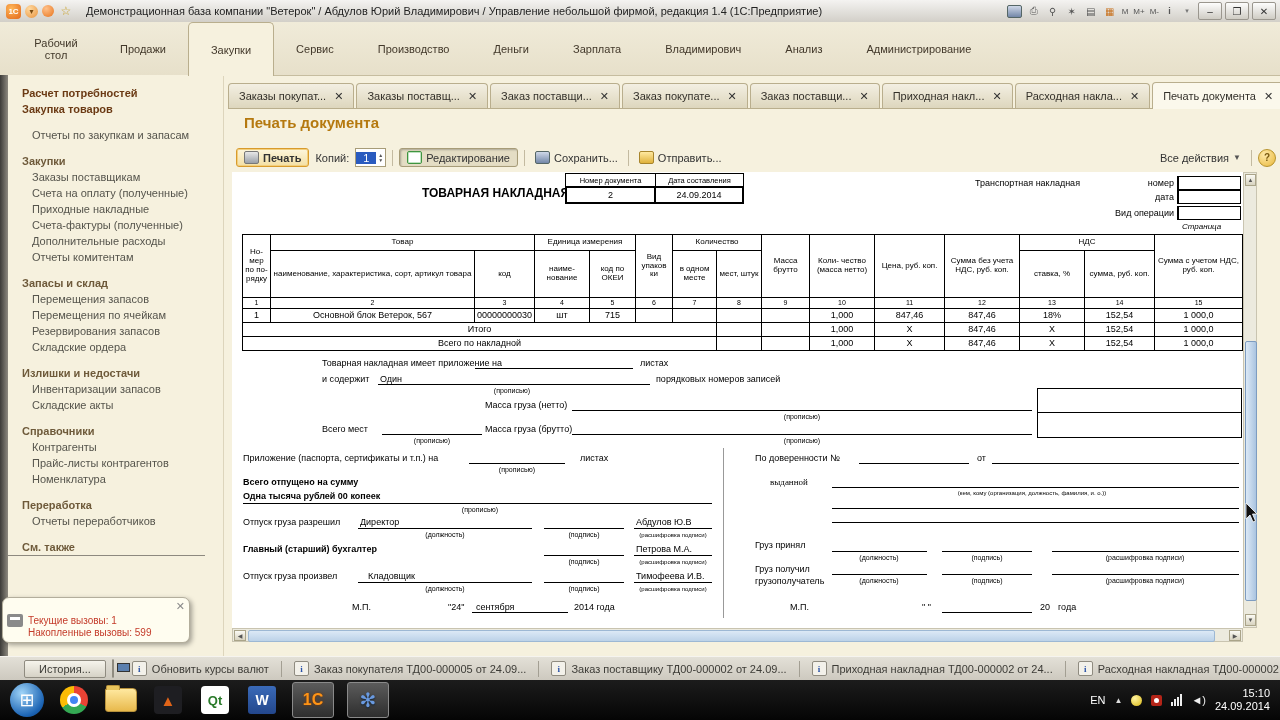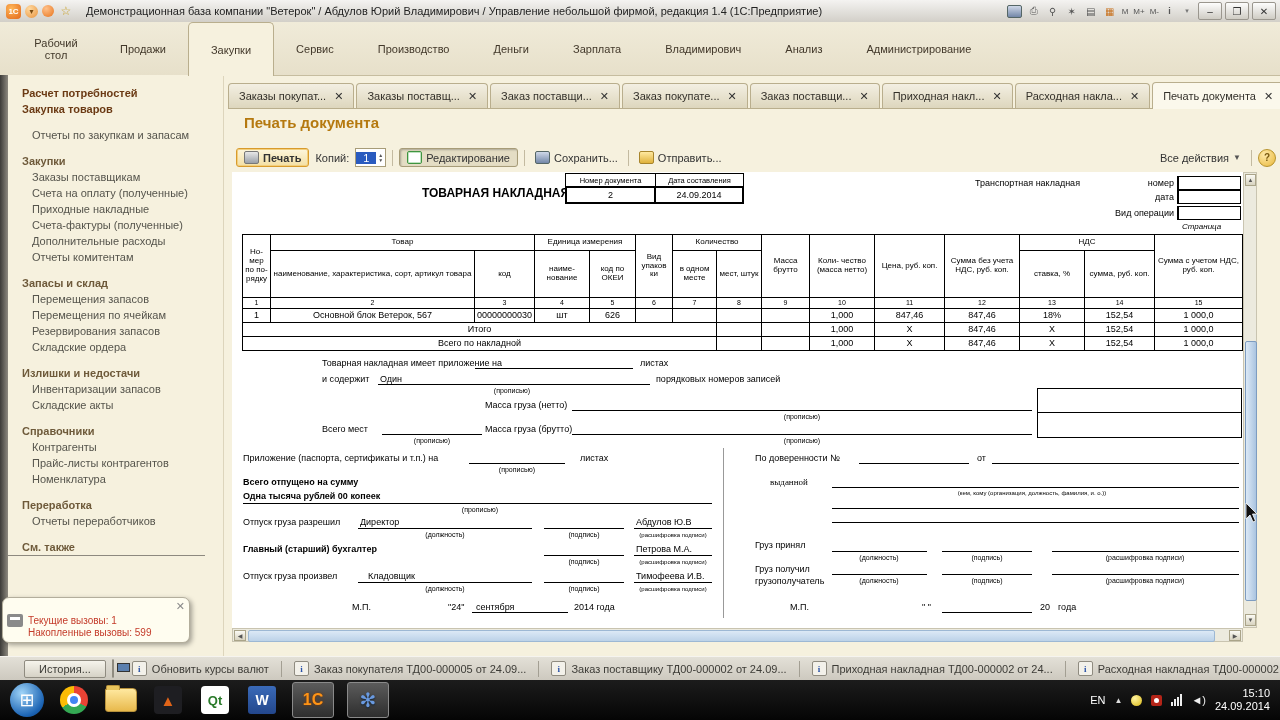--- a/index.html
+++ b/index.html
@@ -390,21 +390,21 @@
             <td>12</td>
         <td>13</td>
             <td>14</td>
         <td>15</td>
       </tr>
       <tr class="d">
         <td class="right">1</td>
         <td class="left">Основной блок Ветерок, 567</td>
         <td class="sel2">00000000030</td>
         <td>шт</td>
-        <td class="rs rl">626</td>
+        <td class="rs rl">715</td>
         <td class="rs"></td>
         <td class="rs"></td>
         <td class="rs"></td>
         <td class="rs"></td>
         <td class="rs right">1,000</td>
         <td class="rs right">847,46</td>
         <td class="rs right">847,46</td>
         <td class="rs">18%</td>
         <td class="rs right">152,54</td>
         <td class="rs rr right">1 000,0</td>

